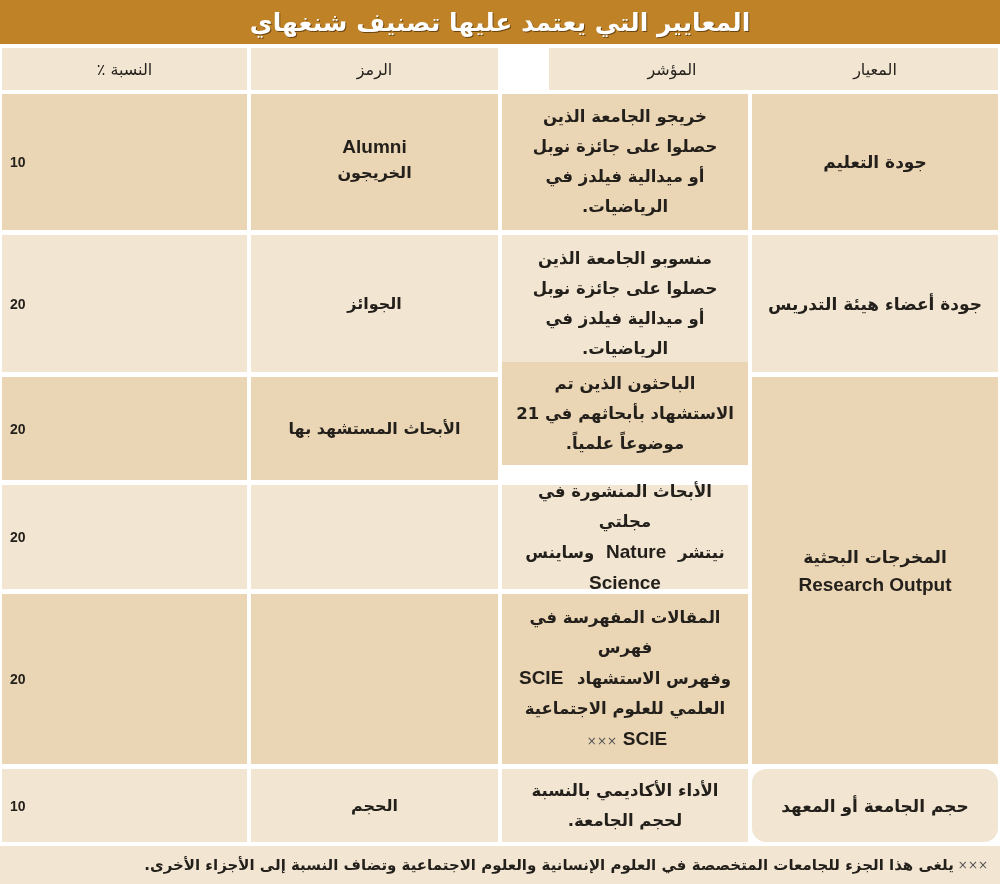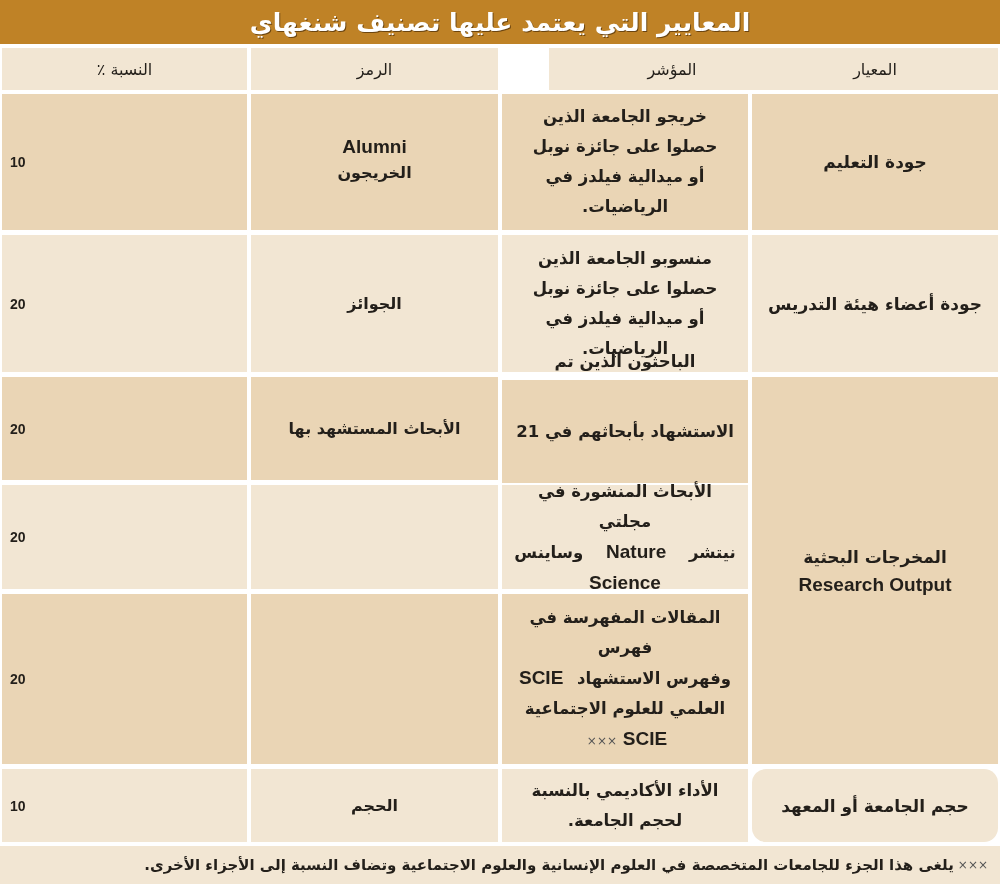--- a/index.html
+++ b/index.html
@@ -87,37 +87,37 @@
   </div>
 <div class="cell light pct" style="left:2px;top:235px;width:245px;height:137px;">
     <span>20</span>
   </div>
 
 <div class="cell dark crit" style="left:752px;top:377px;width:246px;height:387px;">
   <span>المخرجات البحثية</span>
   <span class="latin">Research Output</span>
 </div>
 
-<div class="cell dark body-txt" style="left:502px;top:380px;width:246px;height:103px;gap:40px;">
+<div class="cell dark body-txt" style="left:502px;top:362px;width:246px;height:103px;">
   <span>الباحثون الذين تم</span>
   <span>الاستشهاد بأبحاثهم في 21</span>
   <span>موضوعاً علمياً.</span>
 </div>
 <div class="cell dark sym" style="left:251px;top:377px;width:247px;height:103px;">
     <span>الأبحاث المستشهد بها</span>
   </div>
 <div class="cell dark pct" style="left:2px;top:377px;width:245px;height:103px;">
     <span>20</span>
   </div>
 
 <div class="cell light body-txt" style="left:502px;top:485px;width:246px;height:104px;">
   <span>الأبحاث المنشورة في مجلتي</span>
   <span>
     <span>نيتشر</span>
-    <span class="latin" style="margin:0 17px;">Nature</span>
+    <span class="latin" style="margin:0 6px;">Nature</span>
     <span>وساينس</span>
   </span>
   <span class="latin">Science</span>
 </div>
 <div class="cell light sym" style="left:251px;top:485px;width:247px;height:104px;">
     <span></span>
   </div>
 <div class="cell light pct" style="left:2px;top:485px;width:245px;height:104px;">
     <span>20</span>
   </div>

